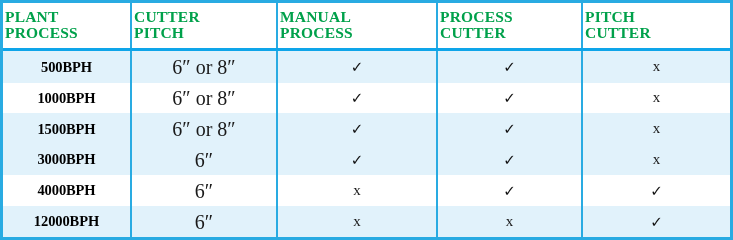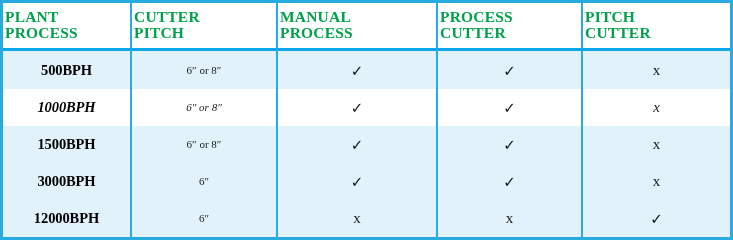--- a/index.html
+++ b/index.html
@@ -62,31 +62,31 @@
     vertical-align: middle;
     text-align: center;
     border-right: 2px solid #29abe2;
     font-size: 15px;
     color: #1a1a1a;
     line-height: 1;
   }
   tbody td:last-child { border-right: none; }
 
   tbody tr.shade td { background: #e1f2fb; }
-  tbody tr.plain td { background: #ffffff; font-style: italic; }
+  tbody tr.plain td { background: #ffffff; }
 
   td.capacity {
     font-weight: bold;
     font-size: 14.5px;
     letter-spacing: -0.1px;
     color: #000000;
   }
 
   td.pitch {
-    font-size: 11px;
+    font-size: 20px;
     color: #1a1a1a;
   }
 
   td.mark {
     font-size: 15px;
   }
 
   .check {
     display: inline-block;
     font-family: "DejaVu Sans", sans-serif;
@@ -163,20 +163,27 @@
           <td class="mark"><span class="check">✓</span></td>
           <td class="mark"><span class="ex">x</span></td>
         </tr>
         <tr class="shade">
           <td class="capacity">3000BPH</td>
           <td class="pitch">6″</td>
           <td class="mark"><span class="check">✓</span></td>
           <td class="mark"><span class="check">✓</span></td>
           <td class="mark"><span class="ex">x</span></td>
         </tr>
+        <tr class="plain">
+          <td class="capacity">4000BPH</td>
+          <td class="pitch">6″</td>
+          <td class="mark"><span class="ex">x</span></td>
+          <td class="mark"><span class="check">✓</span></td>
+          <td class="mark"><span class="check">✓</span></td>
+        </tr>
         <tr class="shade">
           <td class="capacity">12000BPH</td>
           <td class="pitch">6″</td>
           <td class="mark"><span class="ex">x</span></td>
           <td class="mark"><span class="ex">x</span></td>
           <td class="mark"><span class="check">✓</span></td>
         </tr>
       </tbody>
   </table>
 </div>

